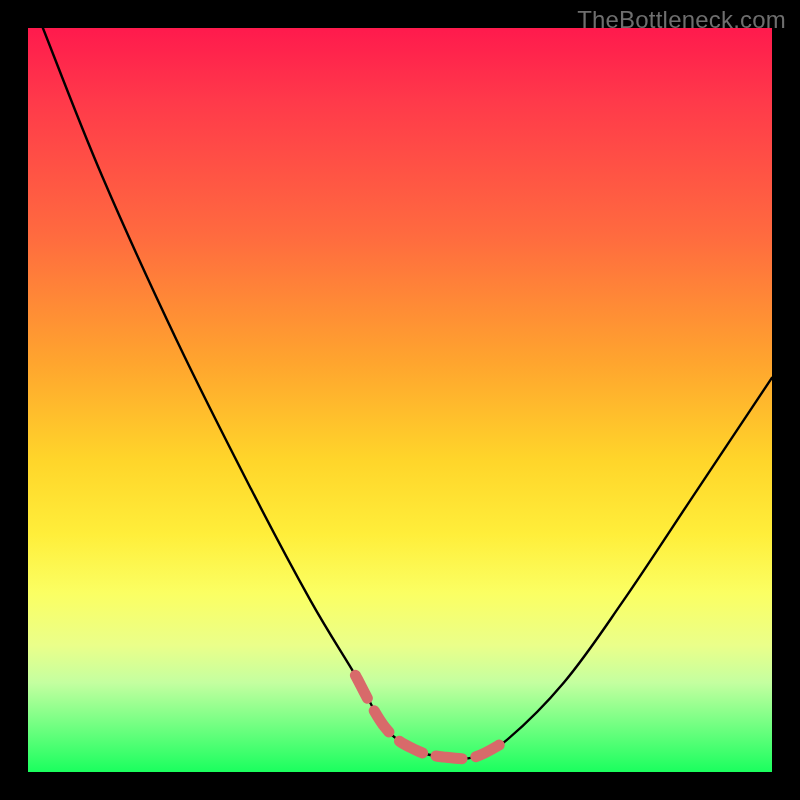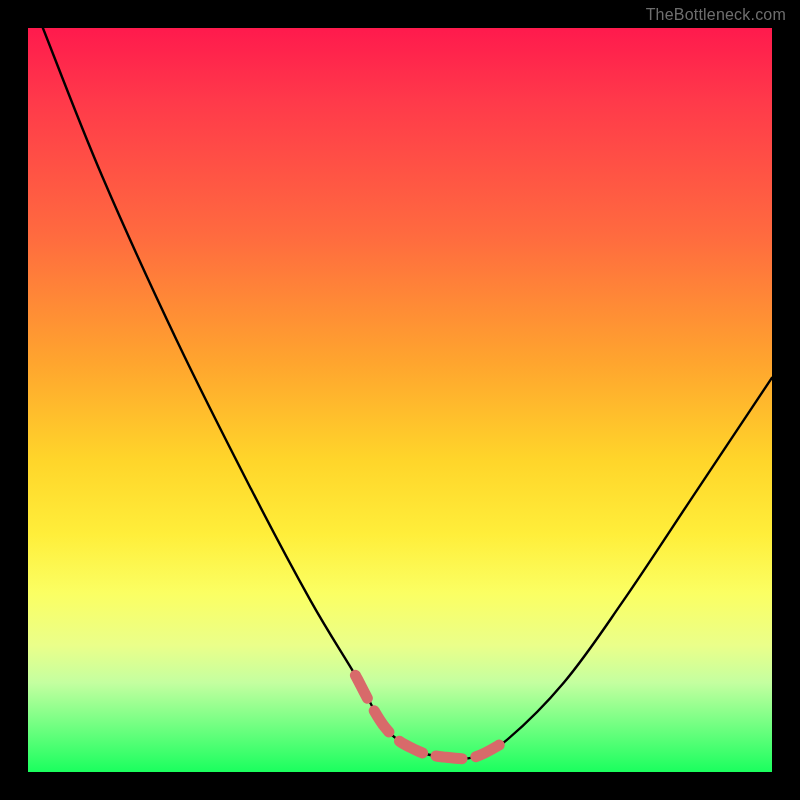--- a/index.html
+++ b/index.html
@@ -44,21 +44,21 @@
     left: 0;
     top: 0;
     width: 744px;
     height: 744px;
   }
   .watermark {
     position: absolute;
     top: 6px;
     right: 14px;
     color: #6e6e6e;
-    font-size: 16px;
+    font-size: 24px;
     font-weight: 500;
     letter-spacing: 0.2px;
     user-select: none;
   }
 </style>
 </head>
 <body>
 
 <div class="frame">
 

